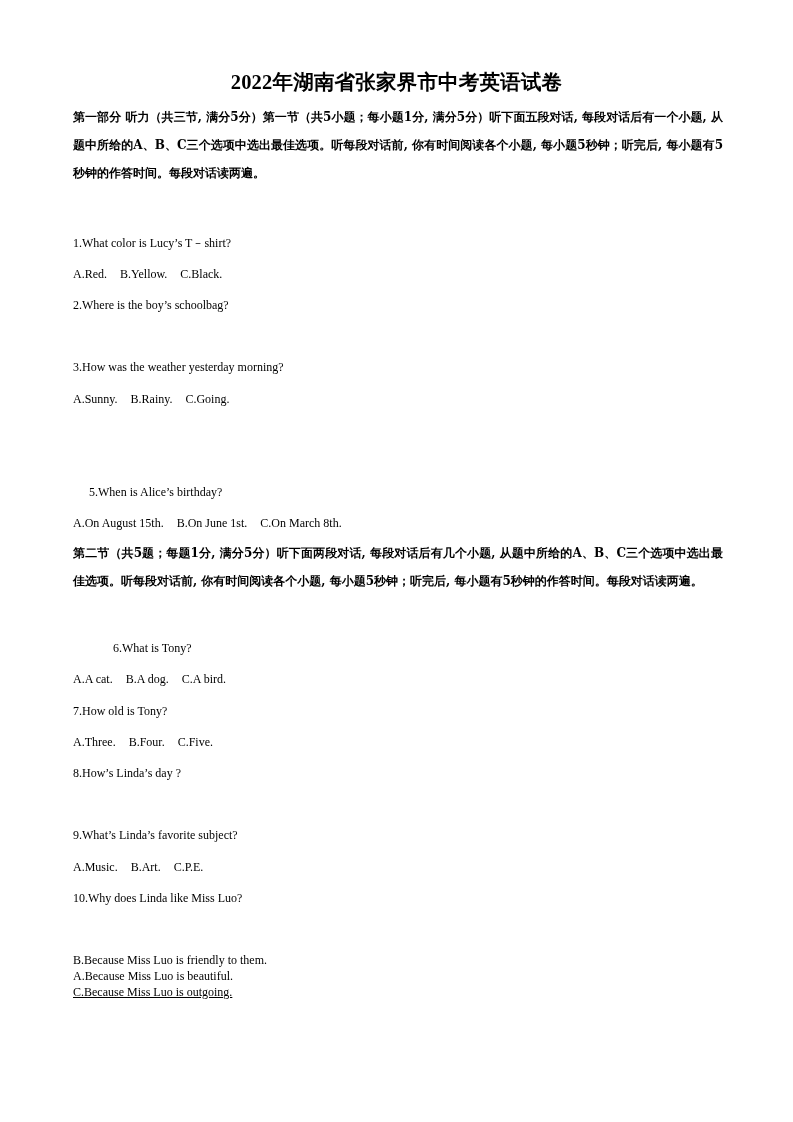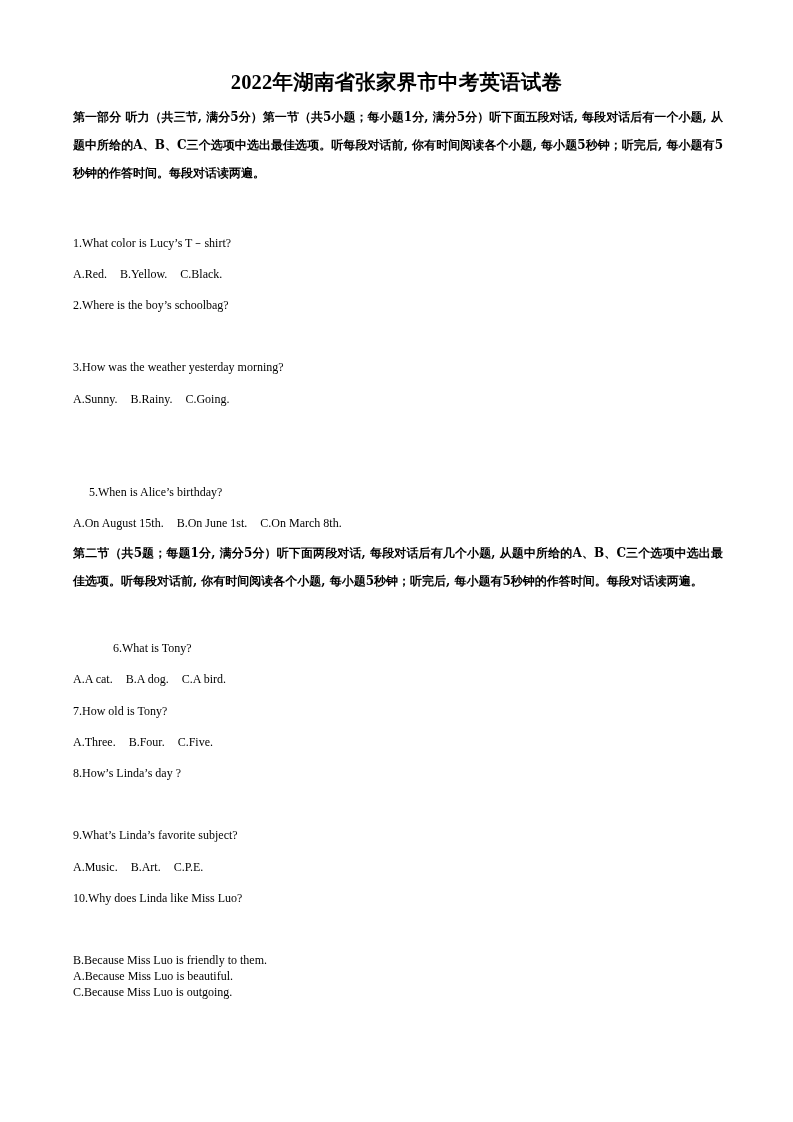--- a/index.html
+++ b/index.html
@@ -51,14 +51,14 @@
   <div class="line" style="top:733px;"><span class="opt">A.Three.</span><span class="opt">B.Four.</span><span>C.Five.</span></div>
 
   <div class="line" style="top:764px;">8.How’s Linda’s day ?</div>
 
   <div class="line" style="top:826px;">9.What’s Linda’s favorite subject?</div>
   <div class="line" style="top:858px;"><span class="opt">A.Music.</span><span class="opt">B.Art.</span><span>C.P.E.</span></div>
 
   <div class="line" style="top:889px;">10.Why does Linda like Miss Luo?</div>
   <div class="line" style="top:920px;margin-top:47px;">A.Because Miss Luo is beautiful.</div>
   <div class="line" style="top:951px;">B.Because Miss Luo is friendly to them.</div>
-  <div class="line" style="top:983px;">C.Because Miss Luo is outgoing.</div>
+  <div class="line" style="top:983px;text-decoration:underline;">C.Because Miss Luo is outgoing.</div>
 </div>
 
 </body></html>

